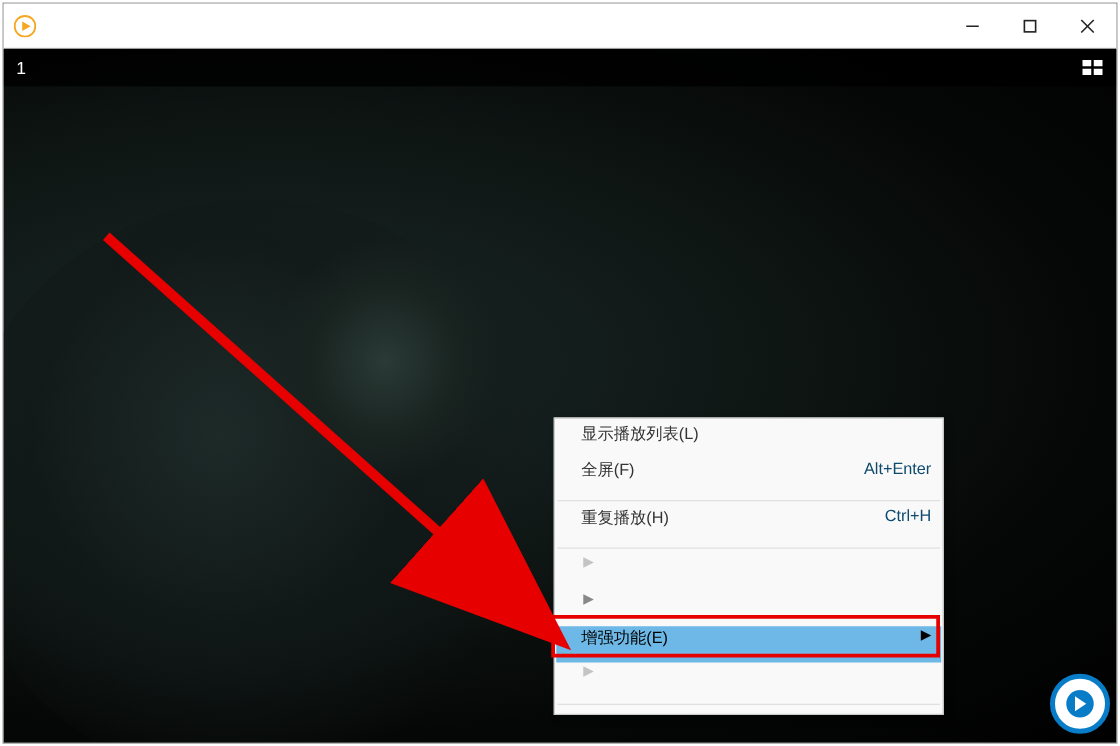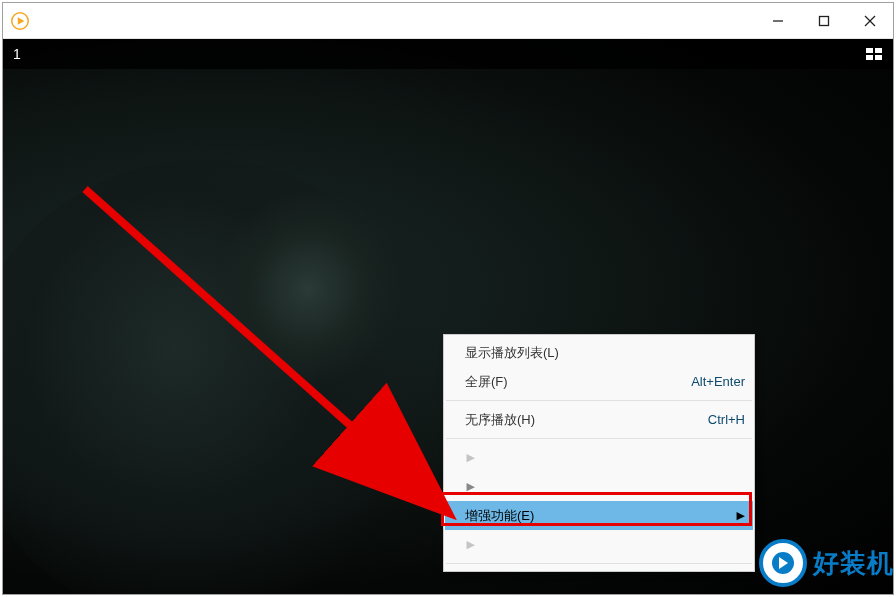--- a/index.html
+++ b/index.html
@@ -104,21 +104,20 @@
     width: 308px;
     background: #f9f9f9;
     border: 1px solid #cccccc;
     box-shadow: 3px 3px 6px rgba(0,0,0,0.25);
     padding: 3px 1px;
     font-size: 13px;
     color: #333;
   }
   .ctx .row {
     display: flex;
-    align-items: center;
     height: 29px;
     padding: 0 8px 0 20px;
     position: relative;
   }
   .ctx .row .lbl { flex: 1; white-space: nowrap; }
   .ctx .row .accel { color: #0c4a6e; font-size: 13px; min-width: 60px; text-align: right; }
   .ctx .row .sub { color: #888; width: 10px; text-align: right; font-size: 11px; }
   .ctx .row.disabled { color: #a2a2a2; }
   .ctx .row.disabled .sub { color: #c4c4c4; }
   .ctx .sep {
@@ -238,21 +237,21 @@
       <div class="row">
         <span class="lbl">显示播放列表(L)</span>
         <span class="accel"></span>
       </div>
       <div class="row">
         <span class="lbl">全屏(F)</span>
         <span class="accel">Alt+Enter</span>
       </div>
       <div class="sep"></div>
       <div class="row">
-        <span class="lbl">无序播放(H)</span>
+        <span class="lbl">重复播放(H)</span>
         <span class="accel">Ctrl+H</span>
       </div>
       <div class="sep"></div>
       <div class="row disabled">
         <span class="sub">▶</span>
       </div>
       <div class="row">
         <span class="sub">▶</span>
       </div>
       <div class="row highlight">
@@ -277,14 +276,13 @@
       <line x1="82" y1="150" x2="430" y2="460" stroke="#e60000" stroke-width="8" marker-end="url(#ah)"></line>
     </svg>
 
   </div>
 </div>
 
 <div class="watermark">
   <div class="circ">
       <div class="inner"></div>
     </div>
-  <span>好装机</span>
 </div>
 
 </body></html>

